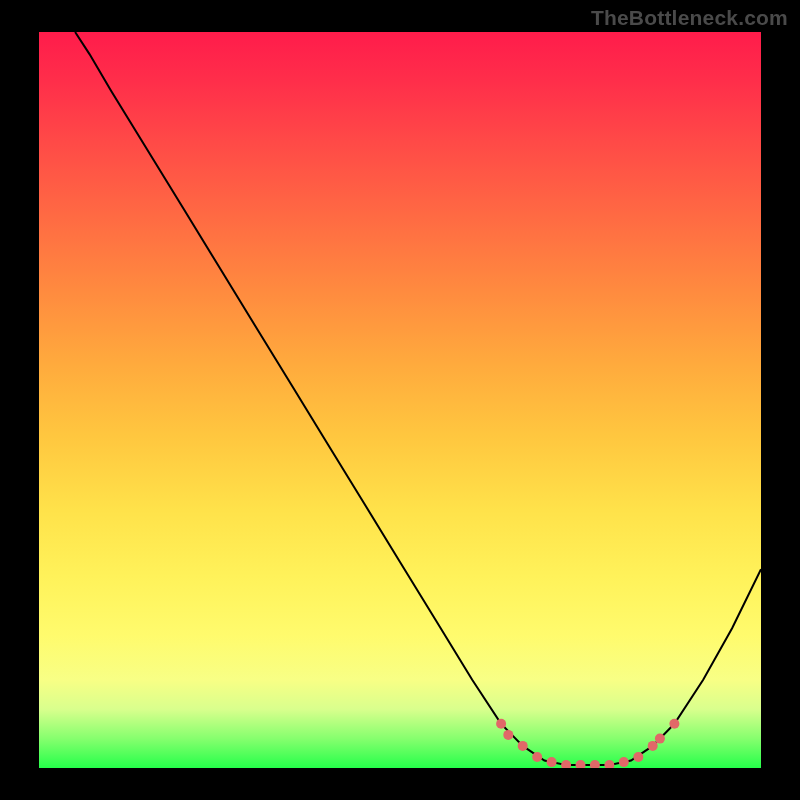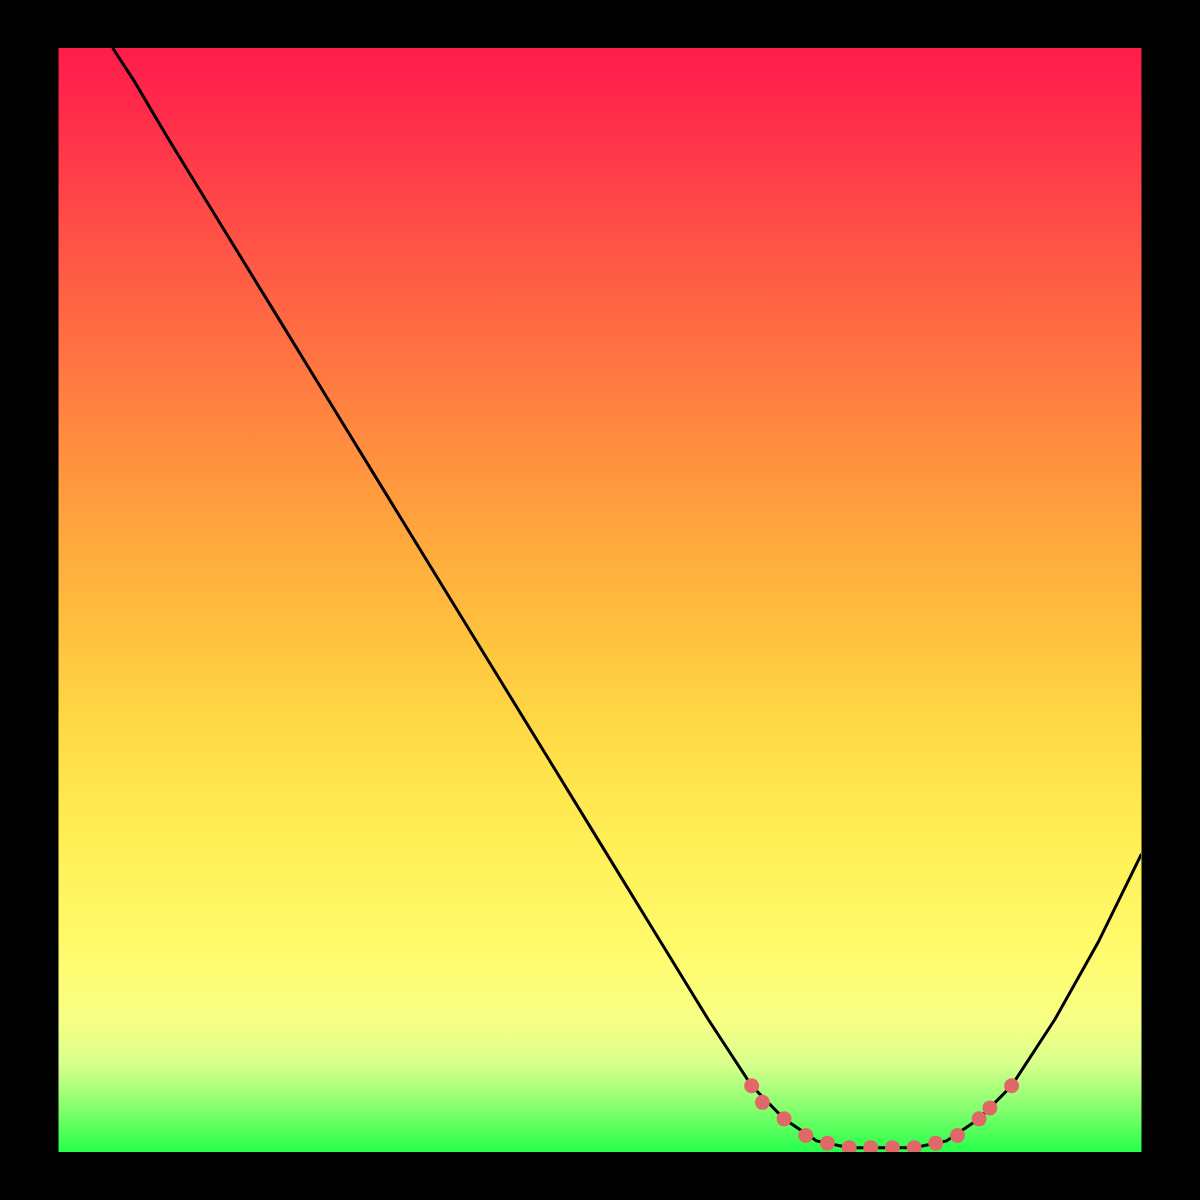--- a/index.html
+++ b/index.html
@@ -56,20 +56,21 @@
     width: 722px;
     height: 736px;
     display: block;
   }
   .curve { fill: none; stroke: #000; stroke-width: 2; }
   .dot   { fill: #e16868; }
 </style>
 </head>
 <body>
 <div class="frame">
+  <div class="watermark">TheBottleneck.com</div>
 
   <div class="plot">
     <svg viewBox="0 0 722 736" preserveAspectRatio="none">
       <path id="curve" class="curve" d="M36.1 0.0 L50.5 22.1 L72.2 58.9 L108.3 117.8 L144.4 176.6 L180.5 235.5 L216.6 294.4 L252.7 353.3 L288.8 412.2 L324.9 471.0 L361.0 529.9 L397.1 588.8 L433.2 647.7 L462.1 691.8 L483.7 713.9 L505.4 728.6 L527.1 733.1 L548.7 733.1 L570.4 733.1 L592.0 728.6 L613.7 713.9 L635.4 691.8 L664.2 647.7 L693.1 596.2 L722.0 537.3"></path>
       <g id="dots">
           <circle cx="462.1" cy="691.8" r="5" class="dot"></circle>
           <circle cx="469.3" cy="702.9" r="5" class="dot"></circle>
           <circle cx="483.7" cy="713.9" r="5" class="dot"></circle>
           <circle cx="498.2" cy="725.0" r="5" class="dot"></circle>
           <circle cx="512.6" cy="730.1" r="5" class="dot"></circle>

